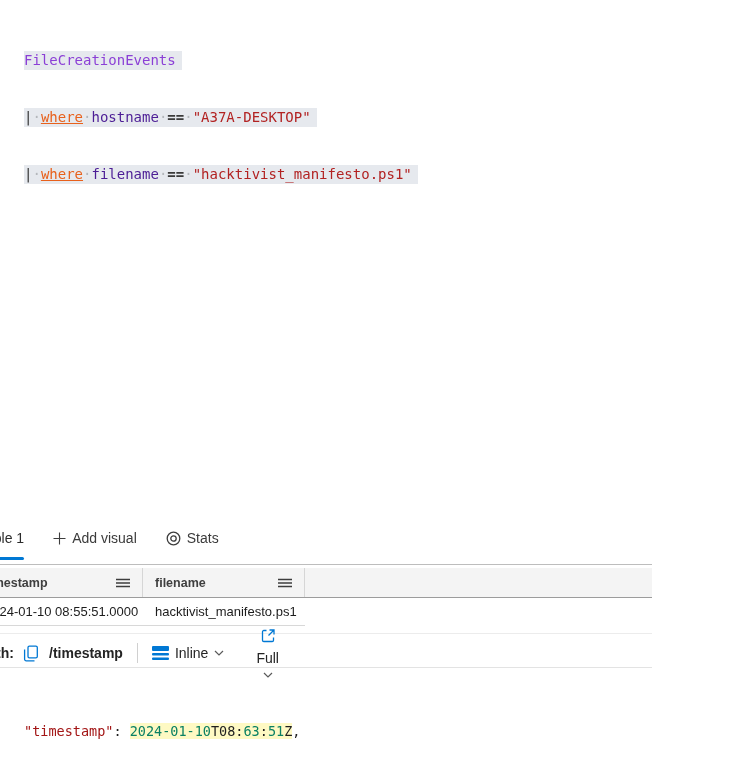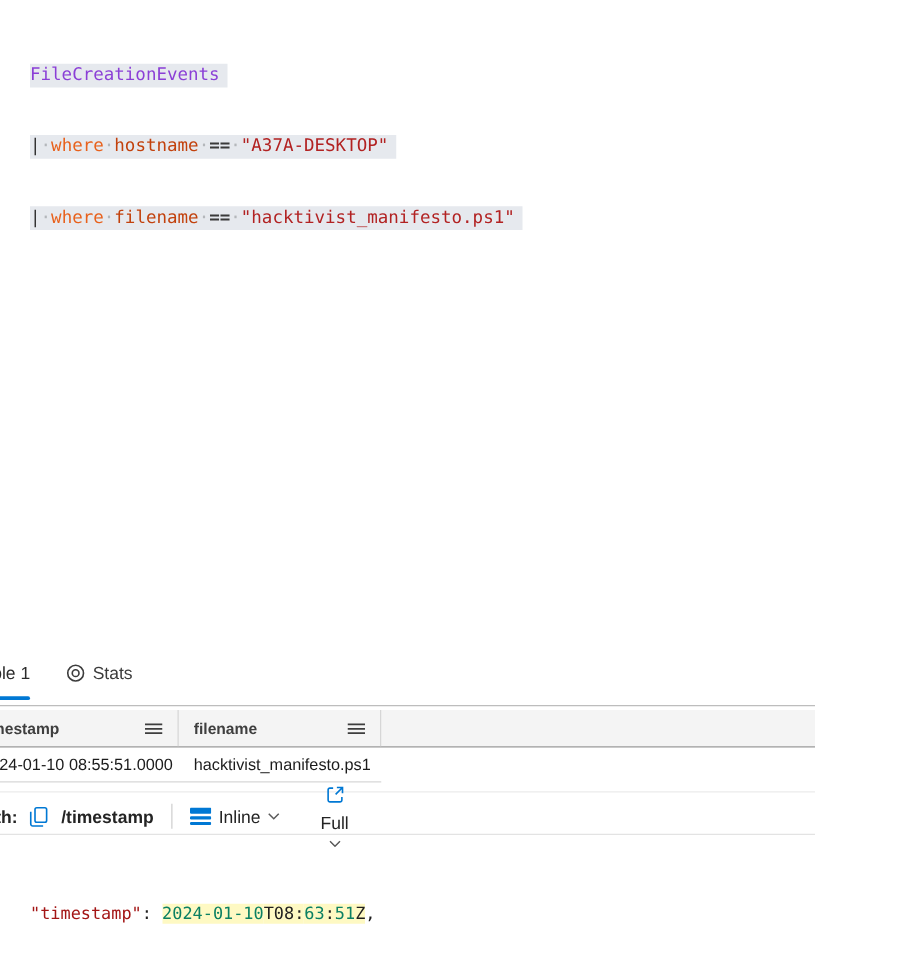--- a/index.html
+++ b/index.html
@@ -5,22 +5,22 @@
   html,body{margin:0;padding:0;background:#fff;}
   .stage{position:relative;width:652px;height:775px;overflow:hidden;background:#ffffff;
          font-family:"Liberation Sans",sans-serif;}
 
   
   .editor{position:absolute;left:24px;top:13px;font-family:"DejaVu Sans Mono",monospace;
           font-size:14px;line-height:19px;white-space:pre;}
   .code-line{height:19px;}
   .code-line .linebg{background:#e6e9ee;padding-right:6px;display:inline-block;height:19px;}
   .tk-table{color:#8b3fd6;}
-  .tk-kw{color:#e8611c;}
-  .tk-col{color:#c2410c;}
+  .tk-kw{color:#e8611c;text-decoration:underline;}
+  .tk-col{color:#4c1d95;}
   .tk-str{color:#b22222;}
   .tk-op{color:#3a3a3a;font-weight:600;}
   .tk-punct{color:#333333;}
   .tk-sp{color:#b4b7bb;}
 
   
   .tabs{position:absolute;left:-21px;top:528px;display:flex;gap:29px;align-items:flex-start;}
   .tab{display:flex;flex-direction:column;cursor:pointer;}
   .tab-label-row{display:flex;align-items:center;gap:6px;height:20px;
                  font-size:14px;color:#3b3b3b;}
@@ -73,20 +73,31 @@
   <div class="editor">
     <div class="code-line"><span class="linebg"><span class="tk-table">FileCreationEvents</span></span></div>
     <div class="code-line"><span class="linebg"><span class="tk-punct">|</span><span class="tk-sp">·</span><span class="tk-kw">where</span><span class="tk-sp">·</span><span class="tk-col">hostname</span><span class="tk-sp">·</span><span class="tk-op">==</span><span class="tk-sp">·</span><span class="tk-str">"A37A-DESKTOP"</span></span></div>
     <div class="code-line"><span class="linebg"><span class="tk-punct">|</span><span class="tk-sp">·</span><span class="tk-kw">where</span><span class="tk-sp">·</span><span class="tk-col">filename</span><span class="tk-sp">·</span><span class="tk-op">==</span><span class="tk-sp">·</span><span class="tk-str">"hacktivist_manifesto.ps1"</span></span></div>
   </div>
 
   <div class="tabs">
     <div class="tab active">
       <div class="tab-label-row">
         <span>Table 1</span>
+      </div>
+      <div class="tab-underline"></div>
+    </div>
+    <div class="tab">
+      <div class="tab-label-row">
+        <span class="icon-btn">
+          <svg width="13" height="13" viewBox="0 0 13 13">
+              <path d="M6.5 0.5 V12.5 M0.5 6.5 H12.5" stroke="#3d3d3d" stroke-width="1.1" fill="none"></path>
+            </svg>
+        </span>
+        <span>Add visual</span>
       </div>
       <div class="tab-underline"></div>
     </div>
     <div class="tab">
       <div class="tab-label-row">
         <span class="icon-btn">
           <svg width="15" height="15" viewBox="0 0 15 15">
               <circle cx="7.5" cy="7.5" r="6.3" stroke="#3d3d3d" stroke-width="1.3" fill="none"></circle>
               <circle cx="7.5" cy="7.5" r="2.7" stroke="#3d3d3d" stroke-width="1.3" fill="none"></circle>
             </svg>

